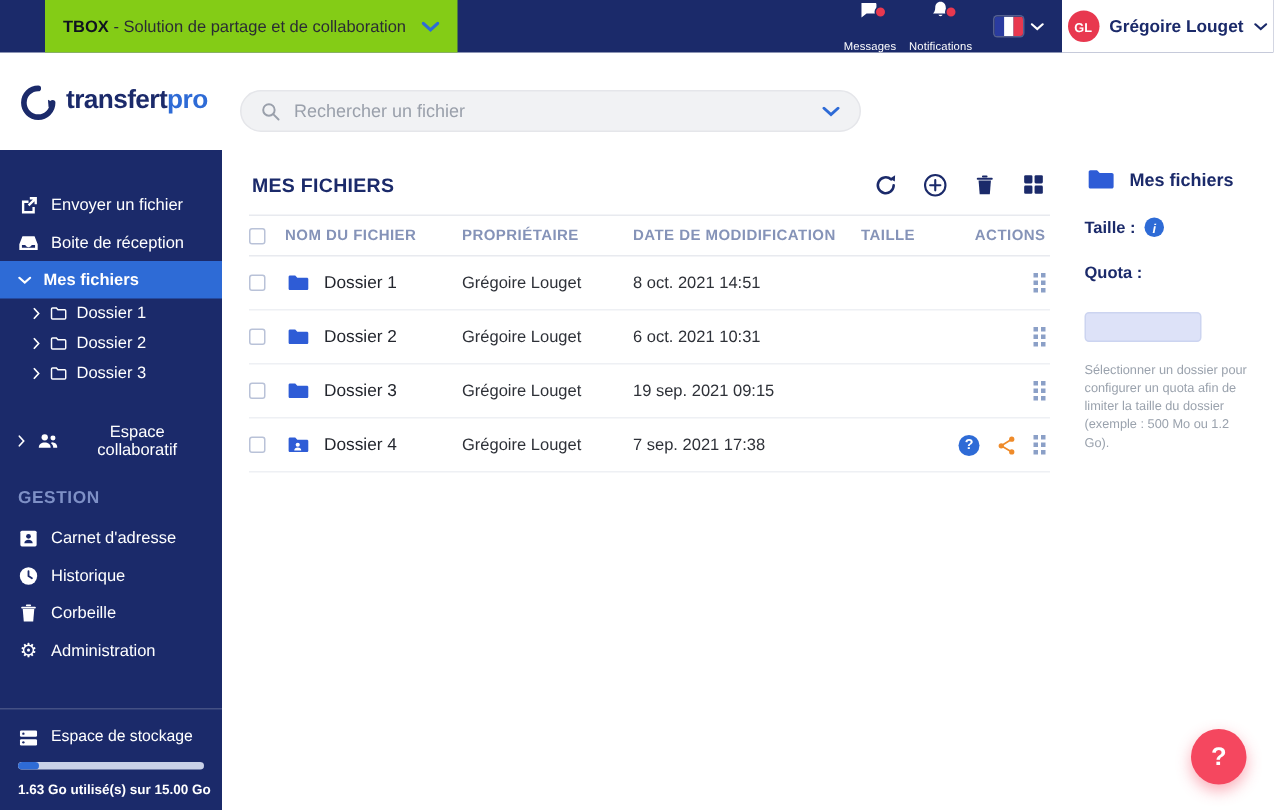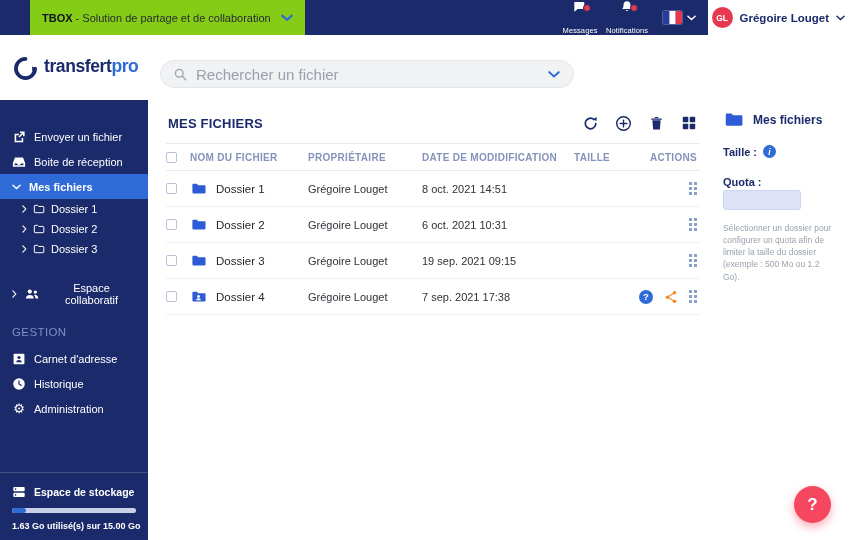--- a/index.html
+++ b/index.html
@@ -21,36 +21,36 @@
   .user-box { background:#fff; display:flex; align-items:center; gap:7px; padding:0 4px; cursor:pointer; }
   .avatar { width:21px; height:21px; border-radius:50%; background:#e8384f; color:#fff; font-size:8.5px; font-weight:bold; display:flex; align-items:center; justify-content:center; }
   .user-name { font-size:11.5px; font-weight:bold; color:#1b2a6a; white-space:nowrap; }
 
   
   .header { position:absolute; top:35px; left:0; width:100%; height:65px; background:#fff; }
   .logo { position:absolute; left:13px; top:21px; display:flex; align-items:flex-start; gap:6px; }
   .logo-text { font-size:17.5px; font-weight:bold; letter-spacing:-0.4px; }
   .logo-text .p1 { color:#1b2a6a; } .logo-text .p2 { color:#2e6bd6; }
   .search-bar { position:absolute; left:160px; top:25px; width:414px; height:28px; background:#f1f2f4; border:1px solid #e5e6ea; border-radius:14px; display:flex; align-items:center; padding:0 13px; gap:9px; }
-  .search-bar input { flex:1; border:none; background:transparent; outline:none; font-size:15px; color:#333; font-family:inherit; }
+  .search-bar input { flex:1; border:none; background:transparent; outline:none; font-size:12px; color:#333; font-family:inherit; }
   .search-bar input::placeholder { color:#9aa0ab; }
 
   
   .sidebar { position:absolute; left:0; top:100px; bottom:0; width:148px; background:#1b2a6a; display:flex; flex-direction:column; padding-top:24px; }
   .side-item { display:flex; align-items:center; gap:8px; padding:0 12px; color:#fff; font-size:11px; cursor:pointer; min-height:25px; }
   .side-item.active { background:#2e6bd6; font-weight:bold; }
   .sub-item { display:flex; align-items:center; gap:6px; padding:0 12px 0 22px; color:#fff; font-size:11px; cursor:pointer; min-height:20px; }
   .collab { margin-top:22px;text-align:center; }
-  .section-title { padding:20px 12px 8px; color:#7e90c6; font-weight:normal; font-size:11.5px; letter-spacing:0.4px; }
+  .section-title { padding:20px 12px 8px; color:#7e90c6; font-weight:bold; font-size:11.5px; letter-spacing:0.4px; }
   .icon-14 { width:14px; height:14px; flex:none; }
   .icon-12 { width:12px; height:12px; flex:none; }
   .caret { flex:none; color:#fff; }
   .gear-glyph { font-size:13px; line-height:14px; color:#fff; width:14px; text-align:center; }
   .storage { margin-top:auto; padding:10px 12px 9px; border-top:1px solid rgba(255,255,255,.18); }
-  .storage-head { display:flex; align-items:center; gap:8px; color:#fff; font-size:10.5px; font-weight:bold; padding:2px 0 9px; }
+  .storage-head { display:flex; align-items:flex-start; gap:8px; color:#fff; font-size:10.5px; font-weight:normal; padding:2px 0 9px; }
   .progress-track { width:100%; height:5px; background:#c9d1e8; border-radius:3px; overflow:hidden; }
   .progress-fill { height:100%; background:#2e6bd6; border-radius:3px; width:10%; }
   .storage-usage { color:#fff; font-size:9px; font-weight:bold; margin-top:8px; white-space:nowrap; }
 
   
   .main { position:absolute; left:148px; top:100px; right:135px; bottom:0; padding:0 14px 0 18px; background:#fff; }
   .main-head { display:flex; align-items:center; justify-content:space-between; padding:14px 2px 11px; border-bottom:1px solid #e8eaef; }
   .main-title { font-size:13px; font-weight:bold; color:#1b2a6a; letter-spacing:0.2px; }
   .toolbar { display:flex; align-items:center; gap:15px; }
   .tool-btn { width:18px; height:18px; display:flex; align-items:center; justify-content:center; cursor:pointer; }
@@ -64,21 +64,21 @@
   .th-actions { padding-right:3px; }
   .dots { display:grid; grid-template-columns:repeat(2,3px); grid-gap:2px 2px; cursor:pointer; }
   .dots i { width:3px; height:3px; background:#8ba0c7; display:block; }
   .q-badge { width:14px; height:14px; border-radius:50%; background:#2e6bd6; color:#fff; font-size:9.5px; font-weight:bold; display:flex; align-items:center; justify-content:center; cursor:pointer; }
 
   
   .panel { position:absolute; right:0; top:100px; width:135px; bottom:0; padding:8px 12px 0 9px; background:#fff; }
   .panel-title { display:flex; align-items:center; gap:9px; font-size:12px; font-weight:bold; color:#1b2a6a; padding:2px 0 16px; }
   .size-row { display:flex; align-items:center; gap:6px; font-size:11px; font-weight:bold; color:#1b2a6a; padding-bottom:18px; }
   .info-badge { width:13px; height:13px; border-radius:50%; background:#2e6bd6; color:#fff; font-size:8.5px; font-weight:bold; font-style:italic; display:flex; align-items:center; justify-content:center; cursor:pointer; }
-  .quota-label { font-size:11px; font-weight:bold; color:#1b2a6a; padding-bottom:1px; }
+  .quota-label { font-size:11px; font-weight:bold; color:#1b2a6a; padding-bottom:19px; }
   .quota-input { width:78px; height:20px; background:#dde2f8; border:1px solid #ccd4f0; border-radius:3px; outline:none; padding:0 6px; font-size:10px; font-family:inherit; color:#333; }
   .panel-hint { margin-top:12px; font-size:8.5px; color:#9aa2ad; line-height:1.45; }
 
   .help-fab { position:absolute; right:18px; bottom:17px; width:37px; height:37px; border-radius:50%; background:#f5475f; color:#fff; font-size:17px; font-weight:bold; display:flex; align-items:center; justify-content:center; box-shadow:0 4px 10px rgba(244,70,95,.45); cursor:pointer; z-index:6; }
 </style>
 </head>
 <body>
 
 <div class="topbar">
   <div class="brand-box">
@@ -212,20 +212,28 @@
         <path d="M4.8 11.6c0-1.6 1.4-2.6 3.2-2.6s3.2 1 3.2 2.6z" fill="#1b2a6a"></path>
       </svg>
     <span>Carnet d'adresse</span>
   </div>
   <div class="side-item">
     <svg class="icon-14" viewBox="0 0 16 16">
         <circle cx="8" cy="8" r="6.6" fill="#fff"></circle>
         <path d="M8 4.4V8l2.6 1.7" stroke="#1b2a6a" stroke-width="1.4" fill="none" stroke-linecap="round"></path>
       </svg>
     <span>Historique</span>
+  </div>
+  <div class="side-item">
+    <svg class="icon-14" viewBox="0 0 16 16" fill="#fff">
+        <path d="M3.6 4.6h8.8L11.6 14H4.4z"></path>
+        <rect x="2.4" y="2.8" width="11.2" height="1.4" rx="0.7"></rect>
+        <rect x="6" y="1.1" width="4" height="1.4" rx="0.7"></rect>
+      </svg>
+    <span>Corbeille</span>
   </div>
   <div class="side-item">
     <span class="gear-glyph">⚙</span>
     <span>Administration</span>
   </div>
   <div class="storage">
     <div class="storage-head">
       <svg class="icon-14" viewBox="0 0 16 16" fill="#fff">
           <rect x="1.5" y="2.3" width="13" height="4.8" rx="1"></rect>
           <rect x="1.5" y="8.9" width="13" height="4.8" rx="1"></rect>

